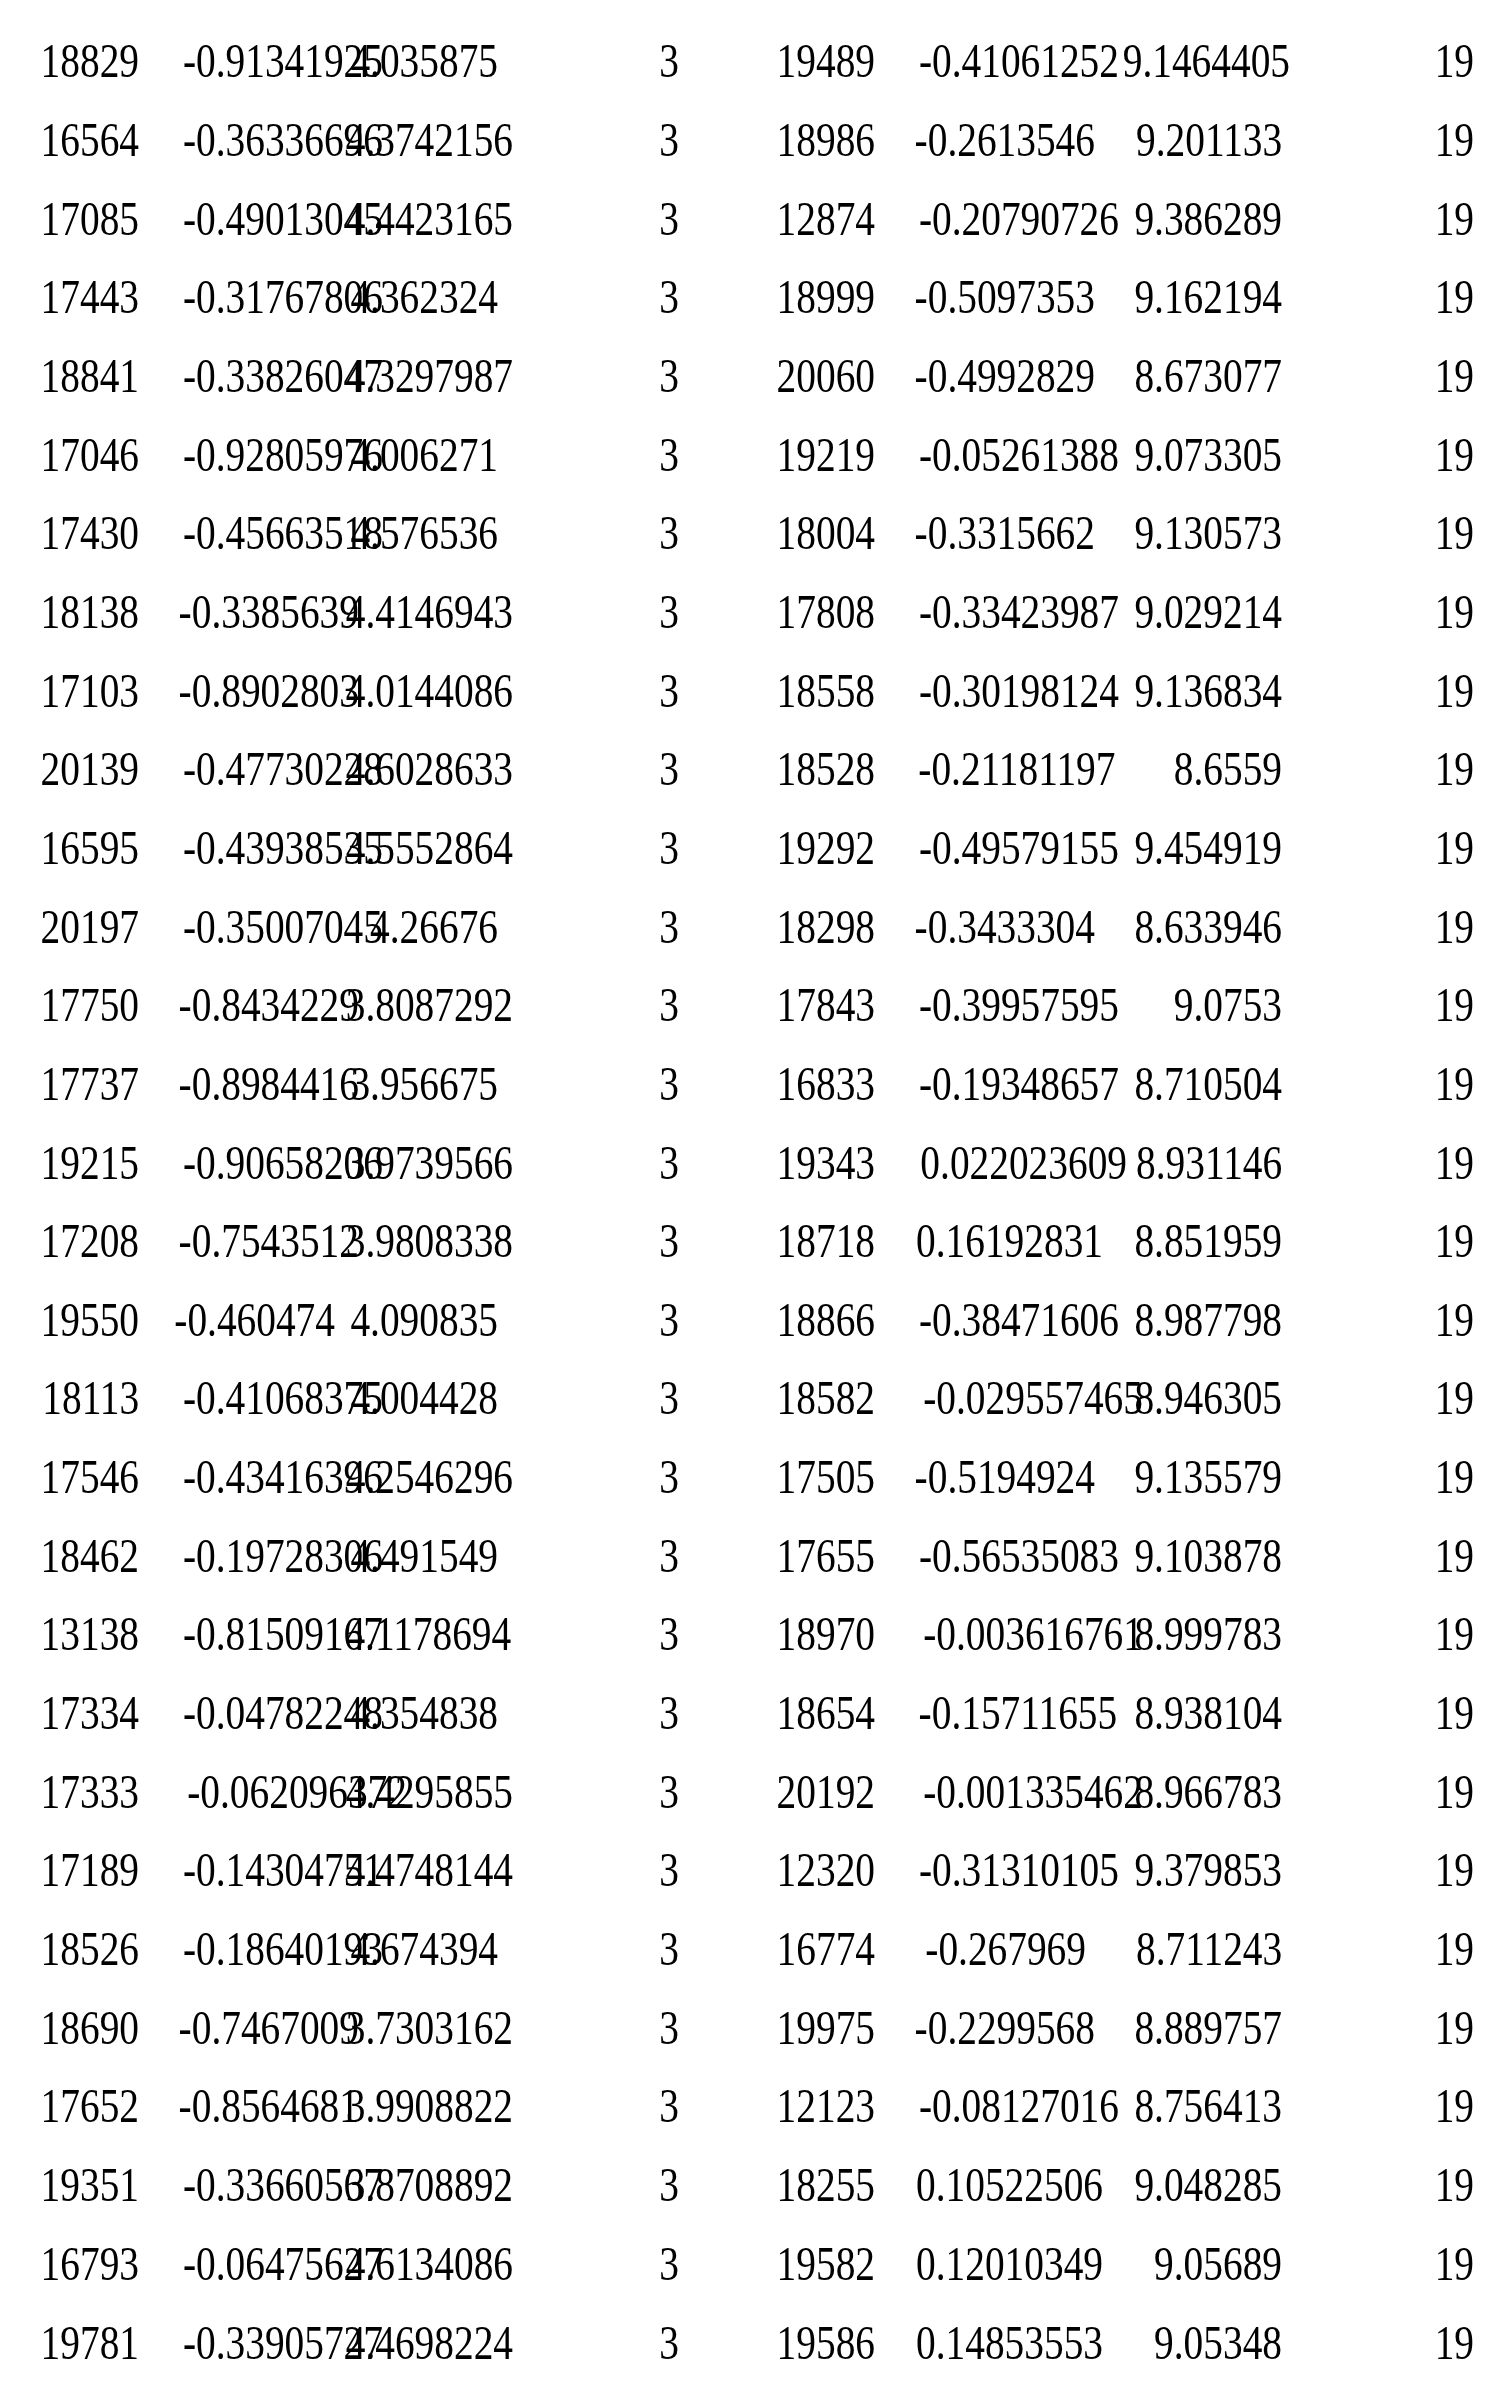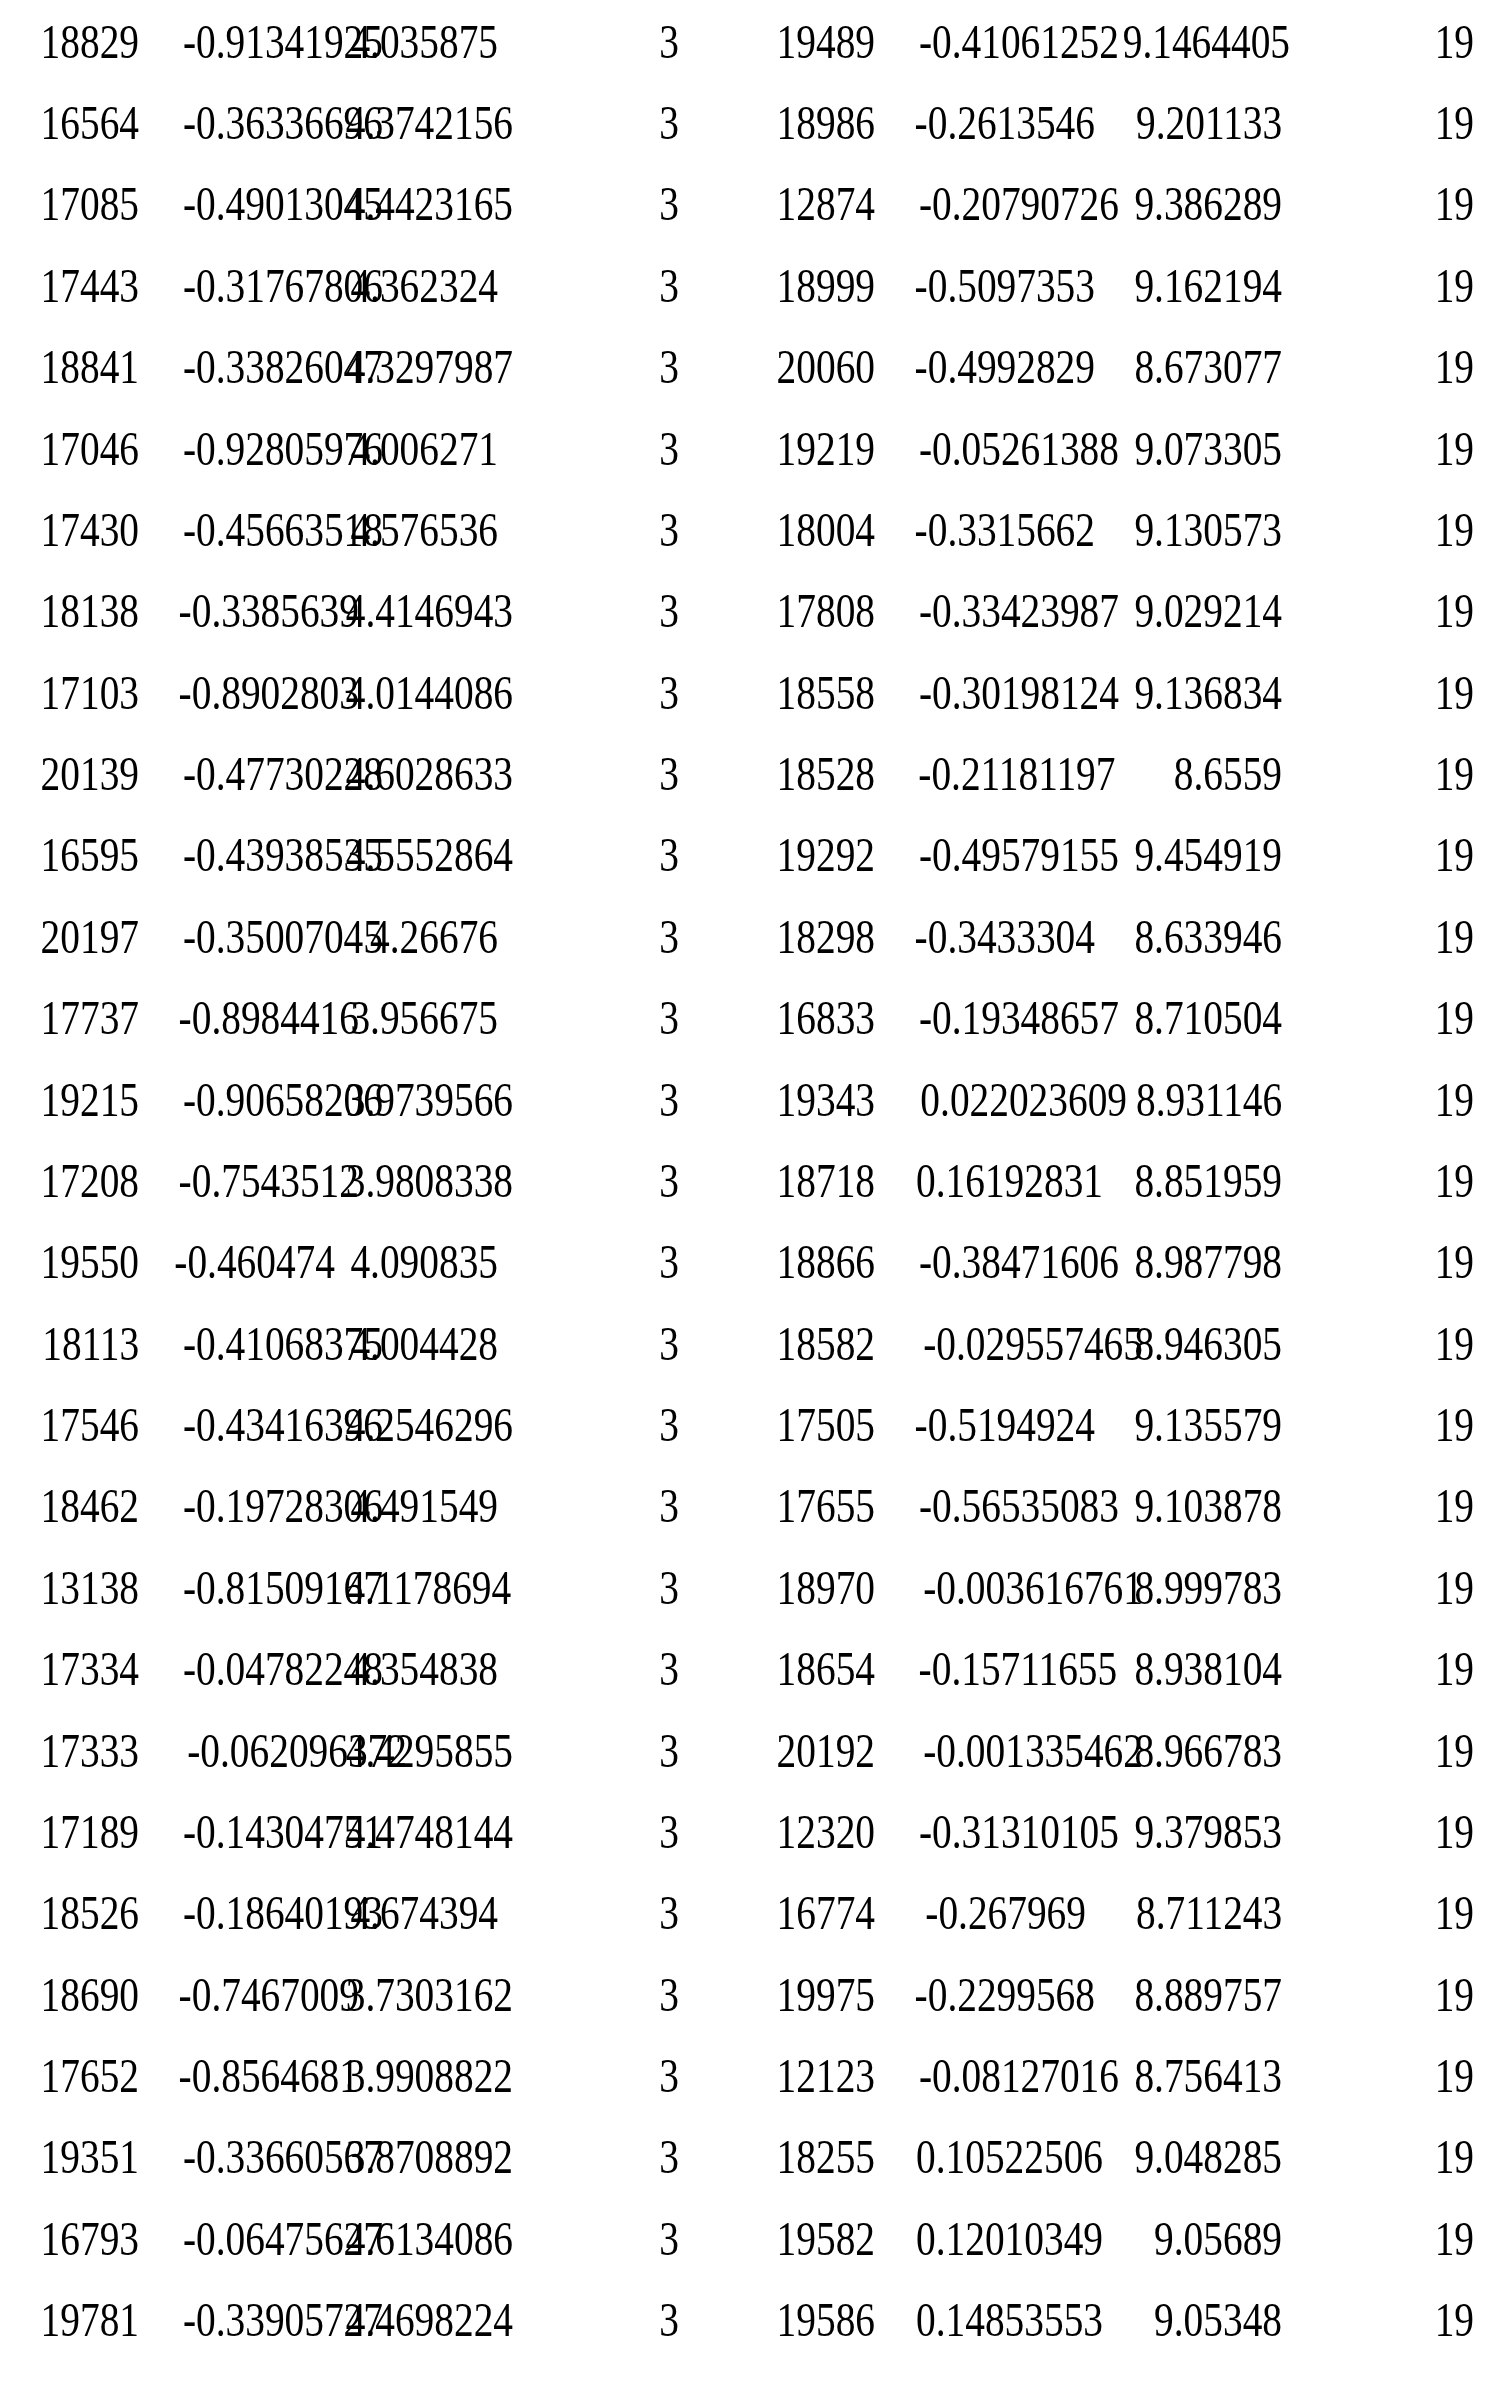--- a/index.html
+++ b/index.html
@@ -12,21 +12,21 @@
     height: 2401px;
     overflow: hidden;
     font-family: "Liberation Serif", "DejaVu Serif", serif;
     color: #000000;
   }
   .page {
     width: 1508px;
     height: 2050px;
     background: #ffffff;
     box-sizing: border-box;
-    padding-top: 1px;
+    padding-top: 22px;
   }
   table.data-table {
     width: 1508px;
     height: 2360px;
     border-collapse: collapse;
     table-layout: fixed;
   }
   table.data-table td {
     text-align: right;
     vertical-align: middle;
@@ -186,20 +186,30 @@
           <td><span class="cellv">20197</span></td>
           <td><span class="cellv">-0.35007045</span></td>
           <td><span class="cellv">4.26676</span></td>
           <td><span class="cellv">3</span></td>
           <td><span class="cellv">18298</span></td>
           <td><span class="cellv">-0.3433304</span></td>
           <td><span class="cellv">8.633946</span></td>
           <td><span class="cellv">19</span></td>
         </tr>
         <tr>
+          <td><span class="cellv">17750</span></td>
+          <td><span class="cellv">-0.8434229</span></td>
+          <td><span class="cellv">3.8087292</span></td>
+          <td><span class="cellv">3</span></td>
+          <td><span class="cellv">17843</span></td>
+          <td><span class="cellv">-0.39957595</span></td>
+          <td><span class="cellv">9.0753</span></td>
+          <td><span class="cellv">19</span></td>
+        </tr>
+        <tr>
           <td><span class="cellv">17737</span></td>
           <td><span class="cellv">-0.8984416</span></td>
           <td><span class="cellv">3.956675</span></td>
           <td><span class="cellv">3</span></td>
           <td><span class="cellv">16833</span></td>
           <td><span class="cellv">-0.19348657</span></td>
           <td><span class="cellv">8.710504</span></td>
           <td><span class="cellv">19</span></td>
         </tr>
         <tr>

